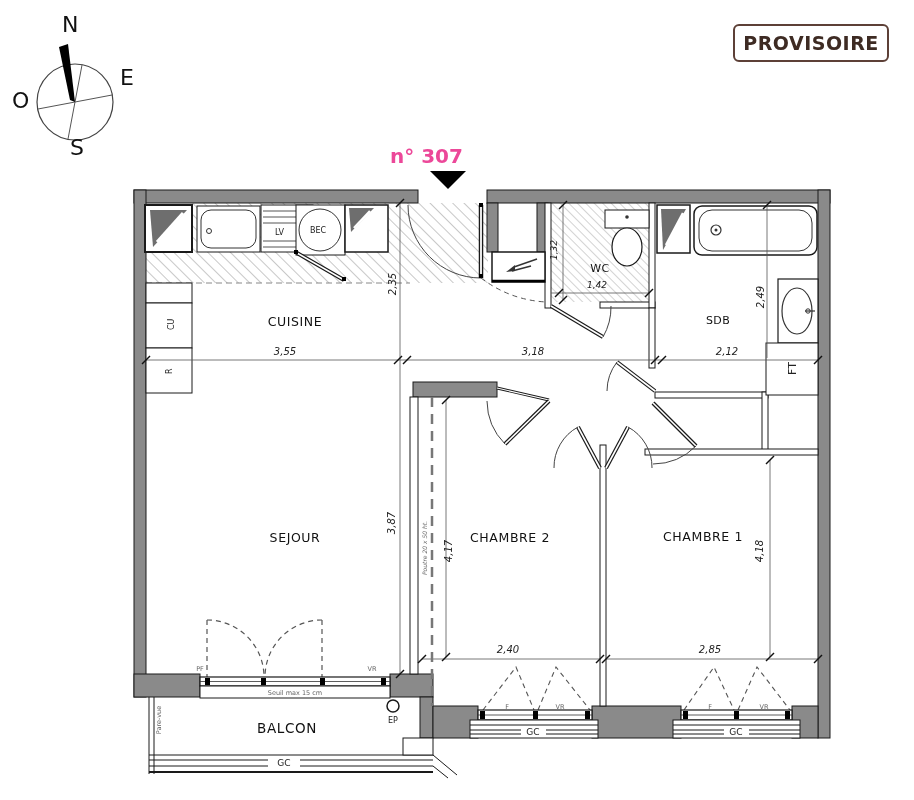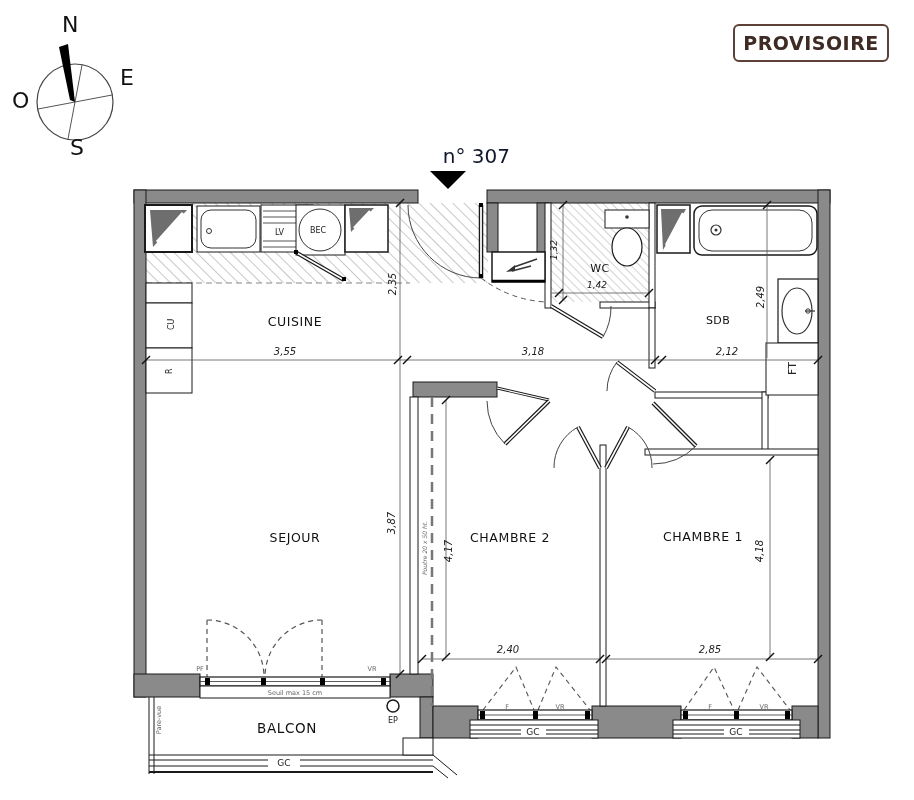--- a/index.html
+++ b/index.html
@@ -10,22 +10,22 @@
   .room-label{font-size:12.5px;letter-spacing:.6px;}
   .room-label-sm{font-size:11px;letter-spacing:.4px;}
   .dim{font-style:italic;font-size:10px;fill:#222;}
   .tiny{font-size:6.5px;fill:#666;}
   .fixture{font-size:8px;fill:#222;}
   .gc{font-size:9px;fill:#222;}
   .compass-letter{font-size:22px;fill:#111;}
   .badge{position:absolute;left:733px;top:24px;width:152px;height:34px;border:2.5px solid #5d4037;
          border-radius:6px;display:flex;align-items:center;justify-content:center;
          font-size:19px;font-weight:bold;color:#3e2b23;letter-spacing:.5px;background:#fff;}
-  .plan-title{position:absolute;left:390px;top:144px;width:120px;text-align:right;
-              font-size:20px;font-weight:400;color:#0f172a;}
+  .plan-title{position:absolute;left:390px;top:144px;width:120px;text-align:left;
+              font-size:20px;font-weight:700;color:#ec4899;}
 </style>
 </head>
 <body>
 
 <div class="canvas">
 
   <div class="badge">PROVISOIRE</div>
   <div class="plan-title">n° 307</div>
 
   <svg width="914" height="800" viewBox="0 0 914 800">

